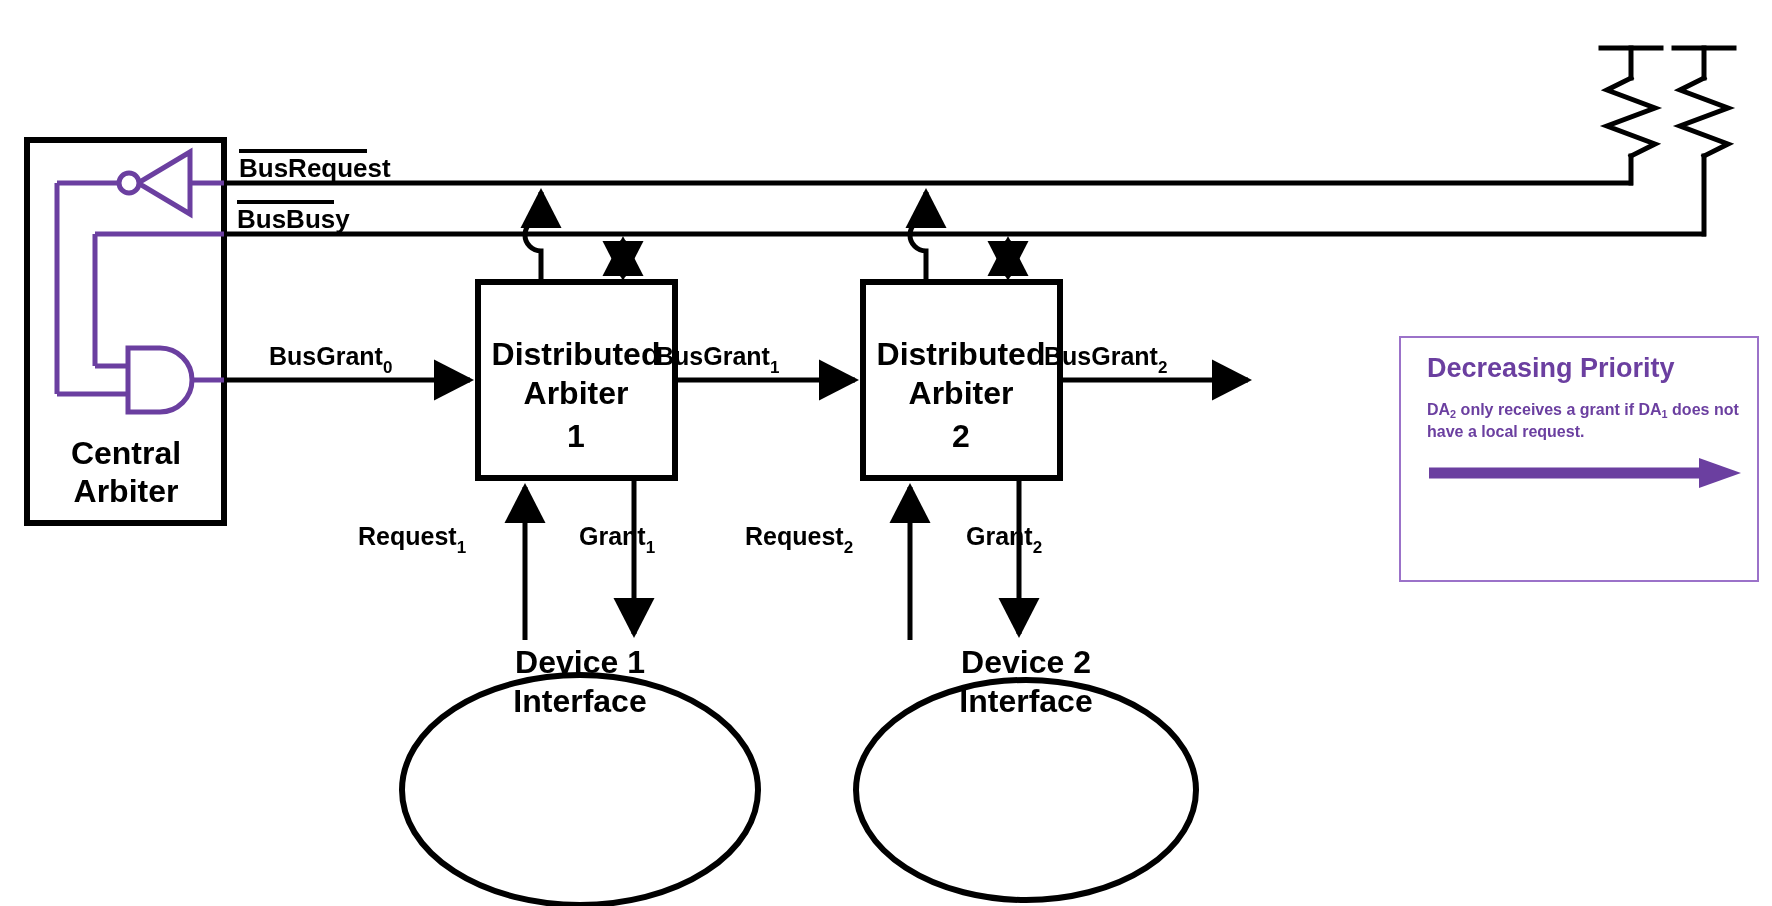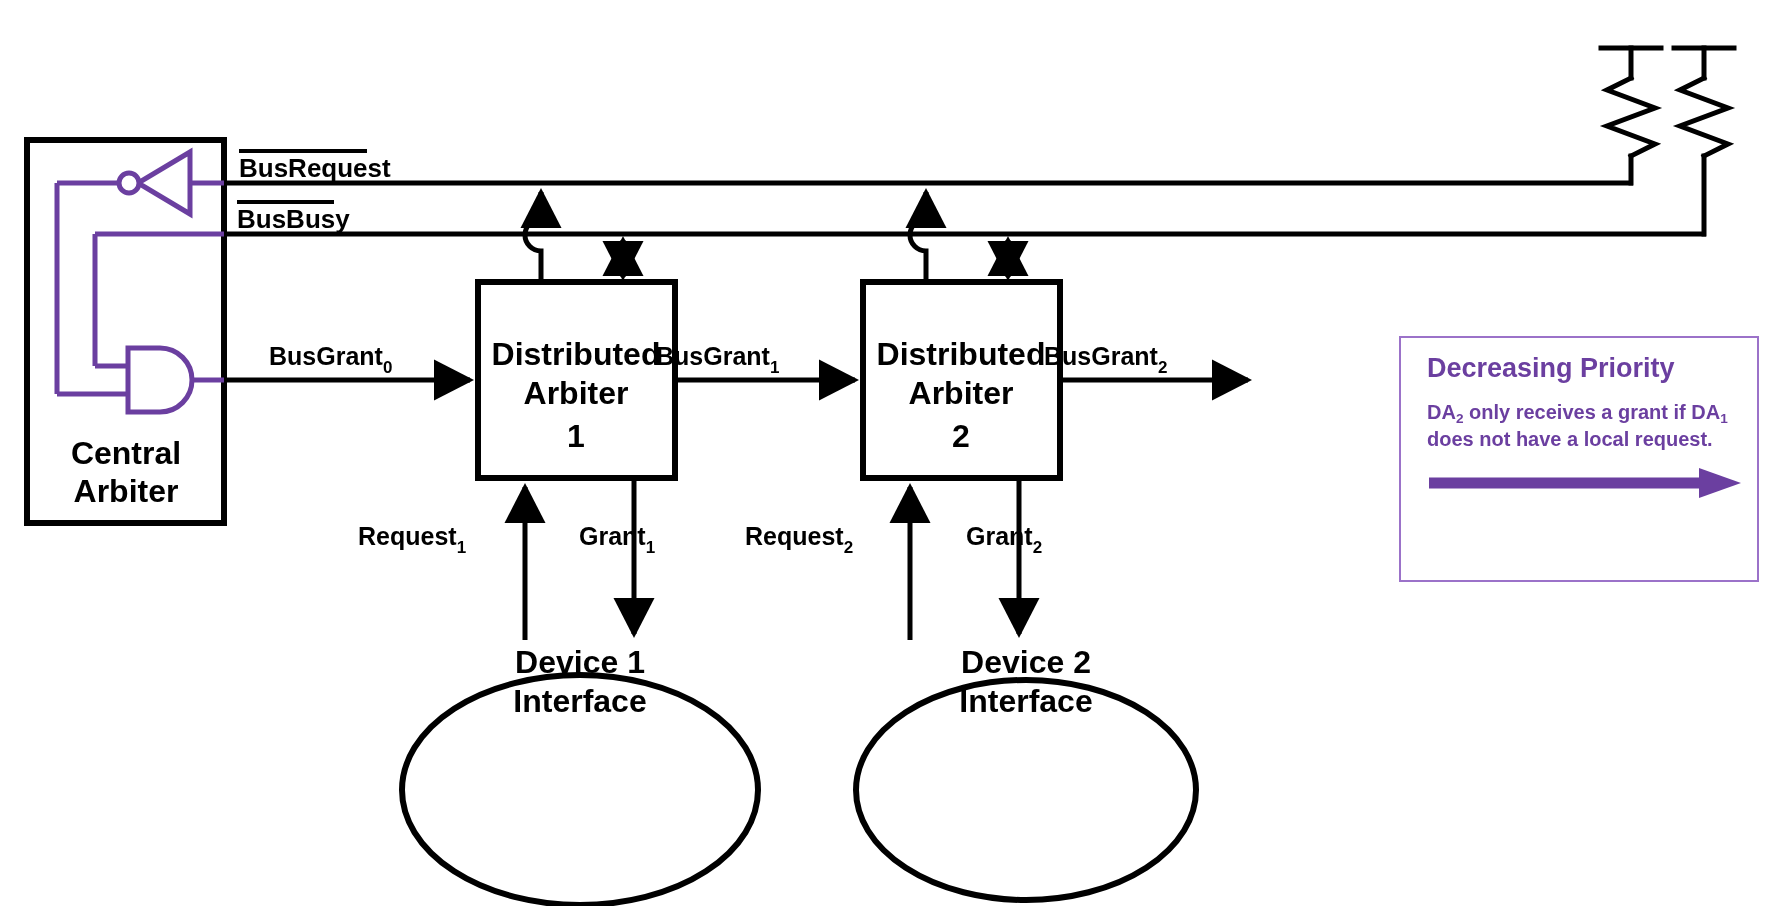--- a/index.html
+++ b/index.html
@@ -55,21 +55,21 @@
     color: #6b3fa0;
     font-size: 27px;
     line-height: 1.1;
     margin: 0;
     padding: 0;
   }
   .callout-body {
     font-family: "Liberation Sans", sans-serif;
     font-weight: bold;
     color: #6b3fa0;
-    font-size: 20px;
+    font-size: 16px;
     line-height: 1.28;
     margin: 0;
     padding: 0;
   }
   .callout-body sub {
     font-size: 0.68em;
     vertical-align: -0.28em;
   }
   .callout-inner {
     padding: 16px 18px 10px 18px;

